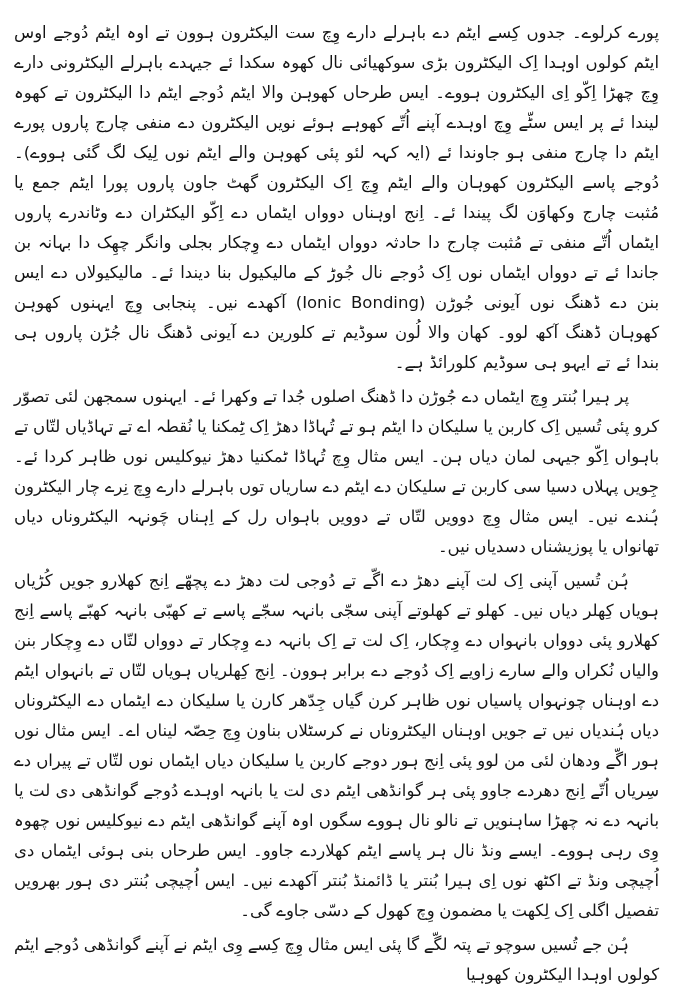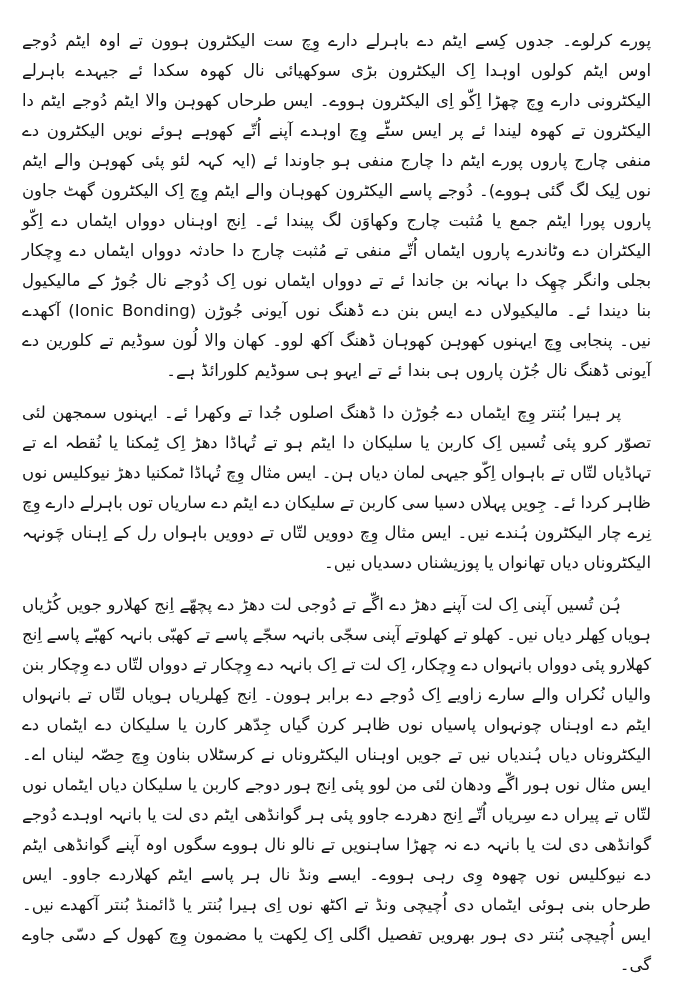--- a/index.html
+++ b/index.html
@@ -17,33 +17,34 @@
     width: 673px;
     height: 1008px;
     padding: 14px 10px 6px 10px;
     background: #ffffff;
     direction: rtl;
     unicode-bidi: embed;
     font-family: "DejaVu Sans", sans-serif;
     color: #141414;
   }
   .page p {
-    margin: 12px;
+    margin: 4px;
     font-size: 16.5px;
     line-height: 30px;
     text-align: justify;
     text-justify: inter-word;
     word-spacing: 0.5px;
     letter-spacing: 0;
   }
   .page p.indent {
     text-indent: 30px;
     font-family: Liberation Serif, serif;
   }
 </style>
 </head>
 <body>
 
 <div class="page">
   <p class="para">پورے کرلوے۔ جدوں کِسے ایٹم دے باہرلے دارے وِچ ست الیکٹرون ہوون تے اوہ ایٹم دُوجے اوس ایٹم کولوں اوہدا اِک الیکٹرون بڑی سوکھیائی نال کھوہ سکدا ئے جیہدے باہرلے الیکٹرونی دارے وِچ چھڑا اِکّو اِی الیکٹرون ہووے۔ ایس طرحاں کھوہن والا ایٹم دُوجے ایٹم دا الیکٹرون تے کھوہ لیندا ئے پر ایس سٹّے وِچ اوہدے آپنے اُتّے کھوہے ہوئے نویں الیکٹرون دے منفی چارج پاروں پورے ایٹم دا چارج منفی ہو جاوندا ئے (ایہ کہہ لئو پئی کھوہن والے ایٹم نوں لِیک لگ گئی ہووے)۔ دُوجے پاسے الیکٹرون کھوہان والے ایٹم وِچ اِک الیکٹرون گھٹ جاون پاروں پورا ایٹم جمع یا مُثبت چارج وکھاوَن لگ پیندا ئے۔ اِنج اوہناں دوواں ایٹماں دے اِکّو الیکٹران دے وٹاندرے پاروں ایٹماں اُتّے منفی تے مُثبت چارج دا حادثہ دوواں ایٹماں دے وِچکار بجلی وانگر چھِک دا بہانہ بن جاندا ئے تے دوواں ایٹماں نوں اِک دُوجے نال جُوڑ کے مالیکیول بنا دیندا ئے۔ مالیکیولاں دے ایس بنن دے ڈھنگ نوں آیونی جُوڑن (Ionic Bonding) آکھدے نیں۔ پنجابی وِچ ایہنوں کھوہن کھوہان ڈھنگ آکھ لوو۔ کھان والا لُون سوڈیم تے کلورین دے آیونی ڈھنگ نال جُڑن پاروں ہی بندا ئے تے ایہو ہی سوڈیم کلورائڈ ہے۔</p>
   <p class="para indent">پر ہیرا بُنتر وِچ ایٹماں دے جُوڑن دا ڈھنگ اصلوں جُدا تے وکھرا ئے۔ ایہنوں سمجھن لئی تصوّر کرو پئی تُسیں اِک کاربن یا سلیکان دا ایٹم ہو تے تُہاڈا دھڑ اِک ٹِمکنا یا نُقطہ اے تے تہاڈیاں لتّاں تے باہواں اِکّو جیہی لمان دیاں ہن۔ ایس مثال وِچ تُہاڈا ٹمکنیا دھڑ نیوکلیس نوں ظاہر کردا ئے۔ جِویں پہلاں دسیا سی کاربن تے سلیکان دے ایٹم دے ساریاں توں باہرلے دارے وِچ نِرے چار الیکٹرون ہُندے نیں۔ ایس مثال وِچ دوویں لتّاں تے دوویں باہواں رل کے اِہناں چَونہہ الیکٹروناں دیاں تھانواں یا پوزیشناں دسدیاں نیں۔</p>
   <p class="para indent">ہُن تُسیں آپنی اِک لت آپنے دھڑ دے اگّے تے دُوجی لت دھڑ دے پچھّے اِنج کھلارو جویں کُڑیاں ہویاں کِھلر دیاں نیں۔ کھلو تے کھلوتے آپنی سجّی بانہہ سجّے پاسے تے کھبّی بانہہ کھبّے پاسے اِنج کھلارو پئی دوواں بانہواں دے وِچکار، اِک لت تے اِک بانہہ دے وِچکار تے دوواں لتّاں دے وِچکار بنن والیاں نُکراں والے سارے زاویے اِک دُوجے دے برابر ہوون۔ اِنج کِھلریاں ہویاں لتّاں تے بانہواں ایٹم دے اوہناں چونہواں پاسیاں نوں ظاہر کرن گیاں جِدّھر کارن یا سلیکان دے ایٹماں دے الیکٹروناں دیاں ہُندیاں نیں تے جویں اوہناں الیکٹروناں نے کرسٹلاں بناون وِچ حِصّہ لیناں اے۔ ایس مثال نوں ہور اگّے ودھان لئی من لوو پئی اِنج ہور دوجے کاربن یا سلیکان دیاں ایٹماں نوں لتّاں تے پیراں دے سِریاں اُتّے اِنج دھردے جاوو پئی ہر گوانڈھی ایٹم دی لت یا بانہہ اوہدے دُوجے گوانڈھی دی لت یا بانہہ دے نہ چھڑا ساہنویں تے نالو نال ہووے سگوں اوہ آپنے گوانڈھی ایٹم دے نیوکلیس نوں چھوہ وِی رہی ہووے۔ ایسے ونڈ نال ہر پاسے ایٹم کھلاردے جاوو۔ ایس طرحاں بنی ہوئی ایٹماں دی اُچیچی ونڈ تے اکٹھ نوں اِی ہیرا بُنتر یا ڈائمنڈ بُنتر آکھدے نیں۔ ایس اُچیچی بُنتر دی ہور بھرویں تفصیل اگلی اِک لِکھت یا مضمون وِچ کھول کے دسّی جاوے گی۔</p>
+  <p class="para indent">ہُن جے تُسیں سوچو تے پتہ لگّے گا پئی ایس مثال وِچ کِسے وِی ایٹم نے آپنے گوانڈھی دُوجے ایٹم کولوں اوہدا الیکٹرون کھوہیا</p>
 </div>
 
 </body></html>

